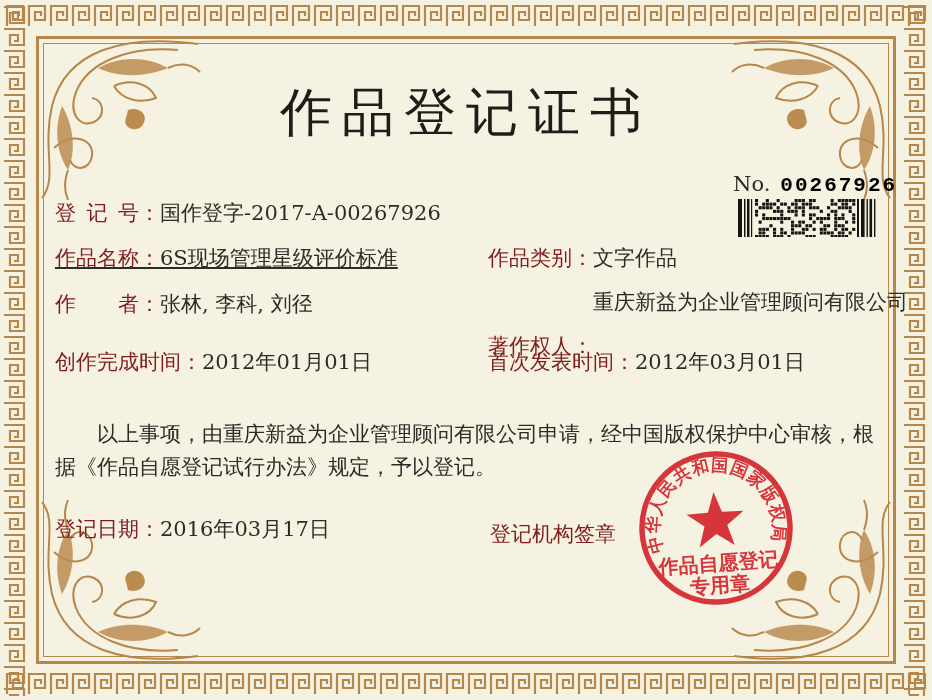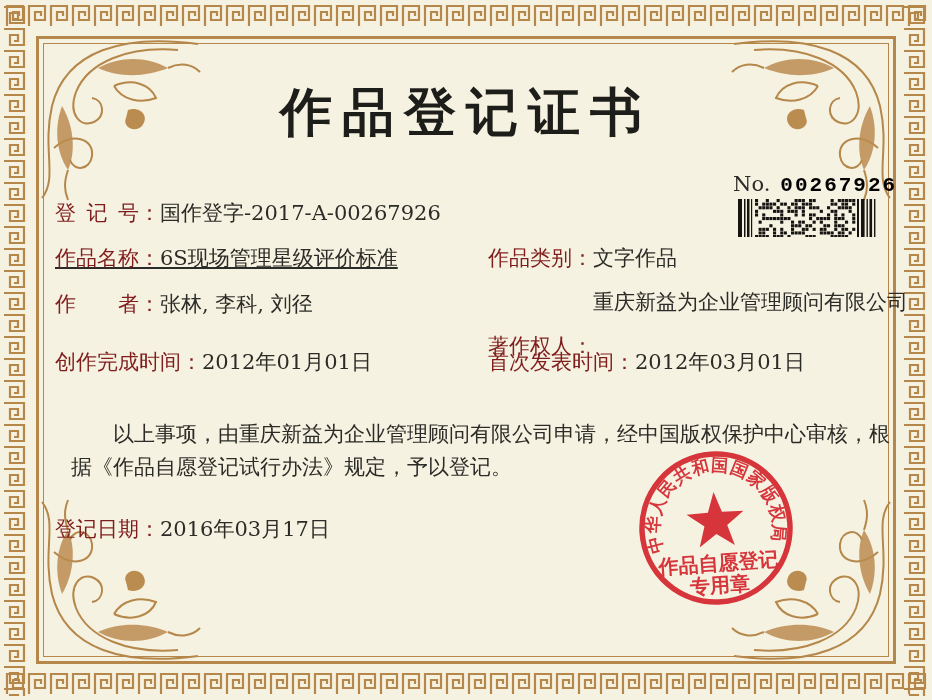--- a/index.html
+++ b/index.html
@@ -18,34 +18,34 @@
   .frame-a{position:absolute;inset:36px;border:3px solid #b5874a;pointer-events:none;}
   .frame-b{position:absolute;inset:43px;border:1px solid #b5874a;pointer-events:none;}
   .flourish{position:absolute;width:178px;height:178px;pointer-events:none;}
   .fl-tl{left:28px;top:28px;}
   .fl-tr{right:28px;top:28px;transform:scaleX(-1);}
   .fl-bl{left:28px;bottom:28px;transform:scaleY(-1);}
   .fl-br{right:28px;bottom:28px;transform:scale(-1,-1);}
   
   .title{
     position:absolute;left:0;right:0;top:78px;text-align:center;
-    font-size:52px;font-weight:700;letter-spacing:10px;color:#1d1d1a;
+    font-size:52px;font-weight:400;letter-spacing:10px;color:#1d1d1a;
   }
   .serial{position:absolute;left:733px;top:172px;font-size:21px;white-space:nowrap;}
   .serial .no-label{color:#2b2b27;margin-right:10px;margin-top:48px;}
   .serial .no-value{color:#000000;font-weight:600;letter-spacing:2px;font-family:Liberation Mono, monospace;}
   .barcode{position:absolute;left:738px;top:199px;width:140px;height:38px;}
   .row{position:absolute;font-size:21px;line-height:1.3;white-space:nowrap;}
   .row .lbl{color:#7f1d1d;margin-top:46px;}
   .row .val{color:#2b2b27;}
   .wraprow{white-space:normal;}
   .wraprow .lbl{display:inline-block;vertical-align:top;}
   .wraprow .val{display:inline-block;vertical-align:top;width:330px;line-height:1.45;}
   .statement{
-    position:absolute;left:71px;top:418px;width:824px;
+    position:absolute;left:55px;top:418px;width:824px;
     font-size:21px;line-height:1.55;text-indent:2em;color:#2b2b27;
   }
   .seal{position:absolute;left:629px;top:441px;width:174px;height:174px;opacity:.92;}
 </style>
 </head>
 <body>
 
 <div class="page">
 
   <div class="band band-top">
@@ -303,20 +303,23 @@
   </div>
   <div class="row" style="left:488px;top:349px;">
     <span class="lbl">首次发表时间：</span><span class="val">2012年03月01日</span>
   </div>
 
   <div class="statement">以上事项，由重庆新益为企业管理顾问有限公司申请，经中国版权保护中心审核，根据《作品自愿登记试行办法》规定，予以登记。</div>
 
   <div class="row" style="left:55px;top:516px;">
     <span class="lbl">登记日期：</span><span class="val">2016年03月17日</span>
   </div>
+  <div class="row" style="left:490px;top:521px;">
+    <span class="lbl">登记机构签章</span>
+  </div>
 
   <svg class="seal" viewBox="-87 -87 174 174">
     <g transform="rotate(-4)" fill="#d4262e">
       <circle cx="0" cy="0" r="74" fill="none" stroke="#d4262e" stroke-width="5.5"></circle>
       <defs>
         <path id="seal-arc" d="M -53.6 19.5 A 57 57 0 1 1 53.6 19.5" fill="none"></path>
       </defs>
       <text font-size="17.5" font-weight="700" letter-spacing="1" font-family="'DejaVu Serif','Liberation Serif',serif">
         <textPath href="#seal-arc" startOffset="0" textLength="216" lengthAdjust="spacingAndGlyphs">中华人民共和国国家版权局</textPath>
       </text>

